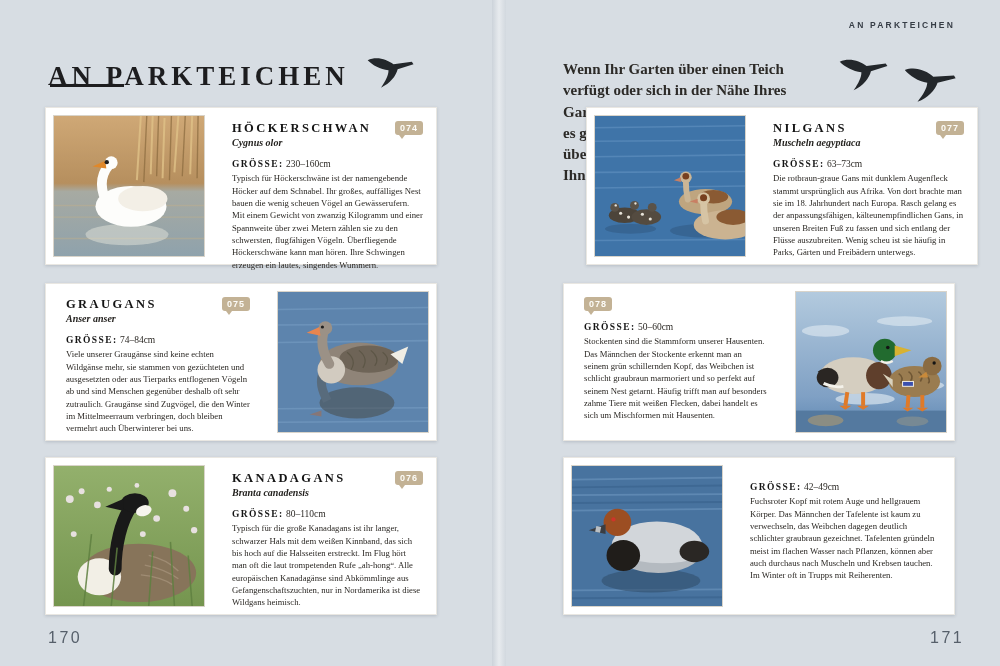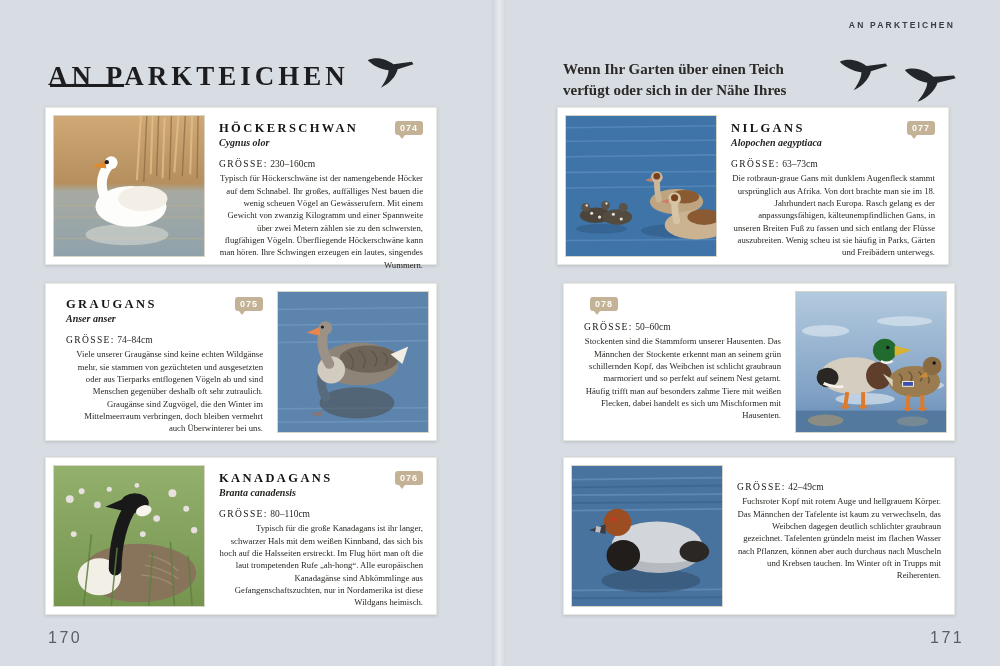--- a/index.html
+++ b/index.html
@@ -53,21 +53,21 @@
   .page-num.right{left:930px;}
 
   
   .card{
     position:absolute;width:392px;height:158px;
     background:#ffffff;
     border:1px solid #e9e7e2;
     box-shadow:0 1px 3px rgba(40,50,65,.18);
     box-sizing:border-box;
     padding:7px;
-    display:flex;gap:0;
+    display:flex;gap:13px;
   }
   .card.img-right{flex-direction:row-reverse;padding-left:12px;}
   .photo{
     flex:0 0 152px;height:142px;
     border:1px solid #d9d4ca;
     box-sizing:border-box;
     overflow:hidden;
     background:#9db3c6;
   }
   .photo svg{display:block;width:100%;height:100%;}
@@ -79,38 +79,38 @@
   .card.img-right .card-body{padding:6px 14px 0 8px;}
   .card-head{display:flex;justify-content:space-between;align-items:flex-start;}
   .bird-name{
     margin:0;font-size:12.5px;font-weight:700;letter-spacing:2.4px;color:#151515;
     line-height:1.2;white-space:nowrap;
   }
   .latin{
     margin:1px 0 0 0;font-size:10px;font-weight:700;font-style:italic;color:#24221f;
   }
   .badge{
-    position:relative;flex:0 0 auto;margin-left:6px;
+    position:relative;flex:0 0 auto;
     background:#c3b295;color:#fdfcf8;
     font-family:"Liberation Sans", sans-serif;
     font-size:9px;font-weight:700;letter-spacing:1px;
     padding:3px 5px 2px 5px;border-radius:3px;
     line-height:1;
   }
   .badge::after{
     content:"";position:absolute;left:4px;bottom:-4px;
     border-left:3px solid transparent;border-right:3px solid transparent;
     border-top:4px solid #c3b295;
   }
   .size-line{margin:10px 0 2px 0;font-size:9.5px;line-height:1.3;}
-  .size-label{font-weight:400;letter-spacing:1.4px;color:#151515;text-align:right;}
+  .size-label{font-weight:700;letter-spacing:1.4px;color:#151515;text-align:right;}
   .size-value{color:#2b2824;}
   .desc{
     margin:1px 0 0 0;font-size:8.7px;line-height:1.42;color:#2b2824;
-    text-align:right;
+    text-align:left;
   }
   .sil{fill:#23272b;}
 </style>
 </head>
 <body>
 
 <div class="spread">
   <div class="gutter"></div>
 
   <h1 class="main-title">AN PARKTEICHEN</h1>
@@ -280,21 +280,21 @@
           <h3 class="bird-name">KANADAGANS</h3>
           <p class="latin">Branta canadensis</p>
         </div>
         <span class="badge">076</span>
       </div>
       <p class="size-line"><span class="size-label">GRÖSSE:</span> <span class="size-value">80–110cm</span></p>
       <p class="desc">Typisch für die große Kanadagans ist ihr langer, schwarzer Hals mit dem weißen Kinnband, das sich bis hoch auf die Halsseiten erstreckt. Im Flug hört man oft die laut trompetenden Rufe „ah-hong“. Alle europäischen Kanadagänse sind Abkömmlinge aus Gefangenschaftszuchten, nur in Nordamerika ist diese Wildgans heimisch.</p>
     </div>
   </article>
 
-  <article class="card img-left" style="left: 557px; top: 107px;">
+  <article class="card img-left" style="left: 586px; top: 107px;">
     <div class="photo">
           <svg viewBox="0 0 152 144" preserveAspectRatio="none">
     <rect width="152" height="144" fill="#3f74a8"></rect>
     <g stroke="#6292c1" stroke-width="1.6" opacity=".6">
               <line x1="0" y1="12" x2="152" y2="10"></line>
               <line x1="0" y1="26" x2="152" y2="25"></line>
               <line x1="0" y1="42" x2="152" y2="40"></line>
               <line x1="0" y1="58" x2="152" y2="57"></line>
               <line x1="0" y1="74" x2="152" y2="72"></line>
               <line x1="0" y1="128" x2="152" y2="127"></line>
@@ -333,21 +333,21 @@
                 <circle cx="21" cy="92" r="1.2"></circle>
                 <circle cx="41" cy="90" r="1.2"></circle>
               </g>
             </g>
   </svg>
         </div>
     <div class="card-body">
       <div class="card-head">
         <div>
           <h3 class="bird-name">NILGANS</h3>
-          <p class="latin">Alopochen aegyptiaca</p>
+          <p class="latin">Muscheln aegyptiaca</p>
         </div>
         <span class="badge">077</span>
       </div>
       <p class="size-line"><span class="size-label">GRÖSSE:</span> <span class="size-value">63–73cm</span></p>
       <p class="desc">Die rotbraun-graue Gans mit dunklem Augenfleck stammt ursprünglich aus Afrika. Von dort brachte man sie im 18. Jahrhundert nach Europa. Rasch gelang es der anpassungsfähigen, kälteunempfindlichen Gans, in unseren Breiten Fuß zu fassen und sich entlang der Flüsse auszubreiten. Wenig scheu ist sie häufig in Parks, Gärten und Freibädern unterwegs.</p>
     </div>
   </article>
 
   <article class="card img-right" style="left: 563px; top: 283px;">
     <div class="photo">

